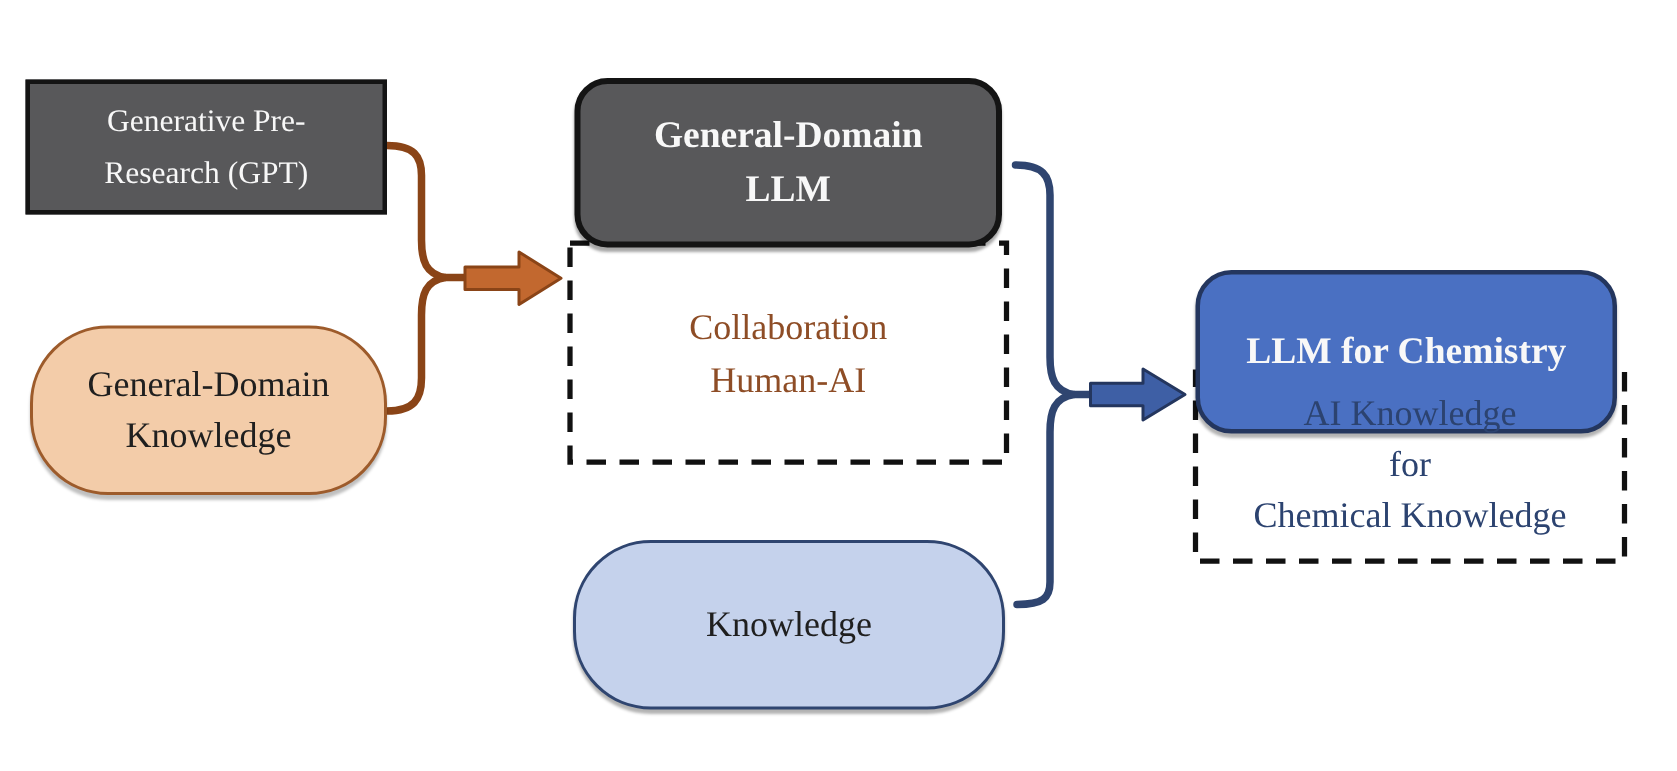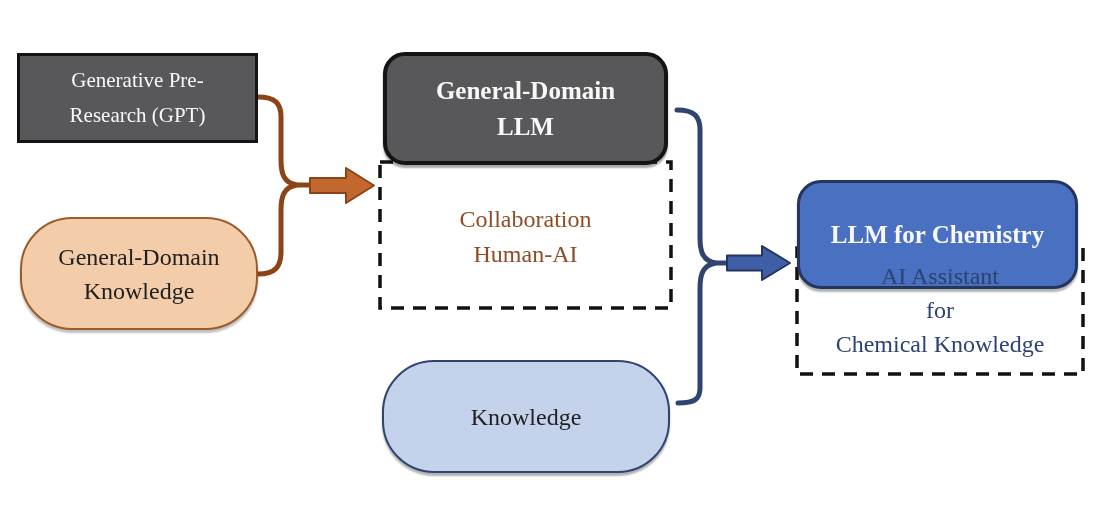--- a/index.html
+++ b/index.html
@@ -126,18 +126,18 @@
 
   <div class="node node-chemical-knowledge">
     <div>Knowledge</div>
   </div>
 
   <div class="node node-llm-chemistry">
     <div>LLM for Chemistry</div>
   </div>
 
   <div class="note note-assistant">
-    <div>AI Assistant</div>
+    <div>AI Knowledge</div>
     <div>for</div>
     <div>Chemical Knowledge</div>
   </div>
 
 </div>
 
 </body></html>

